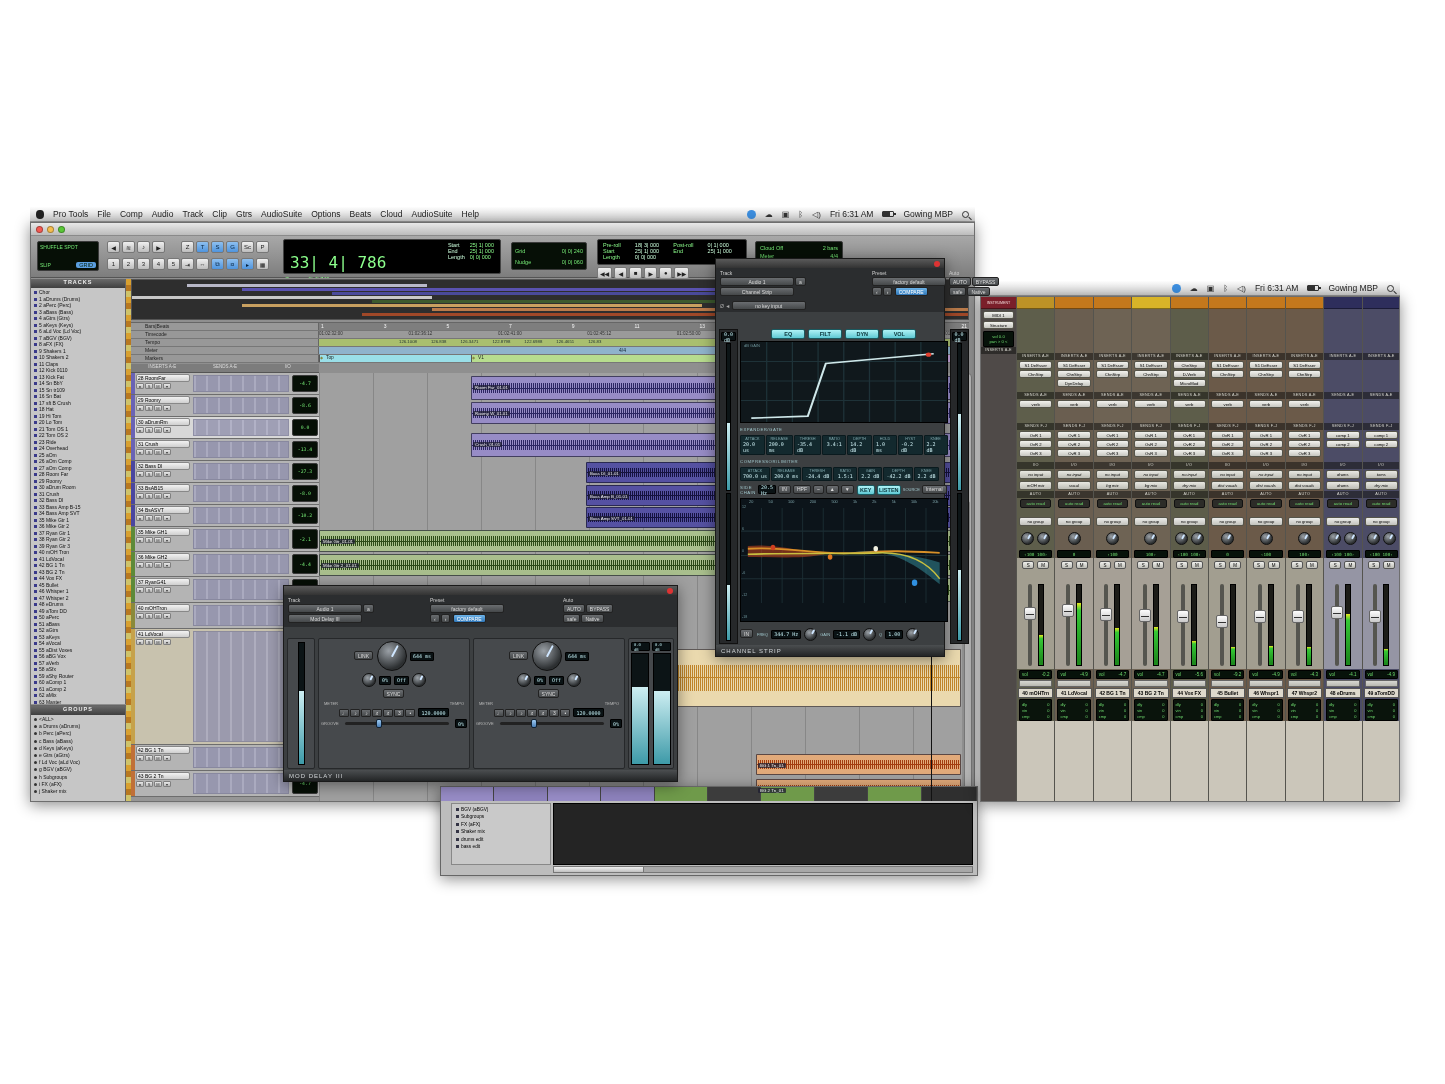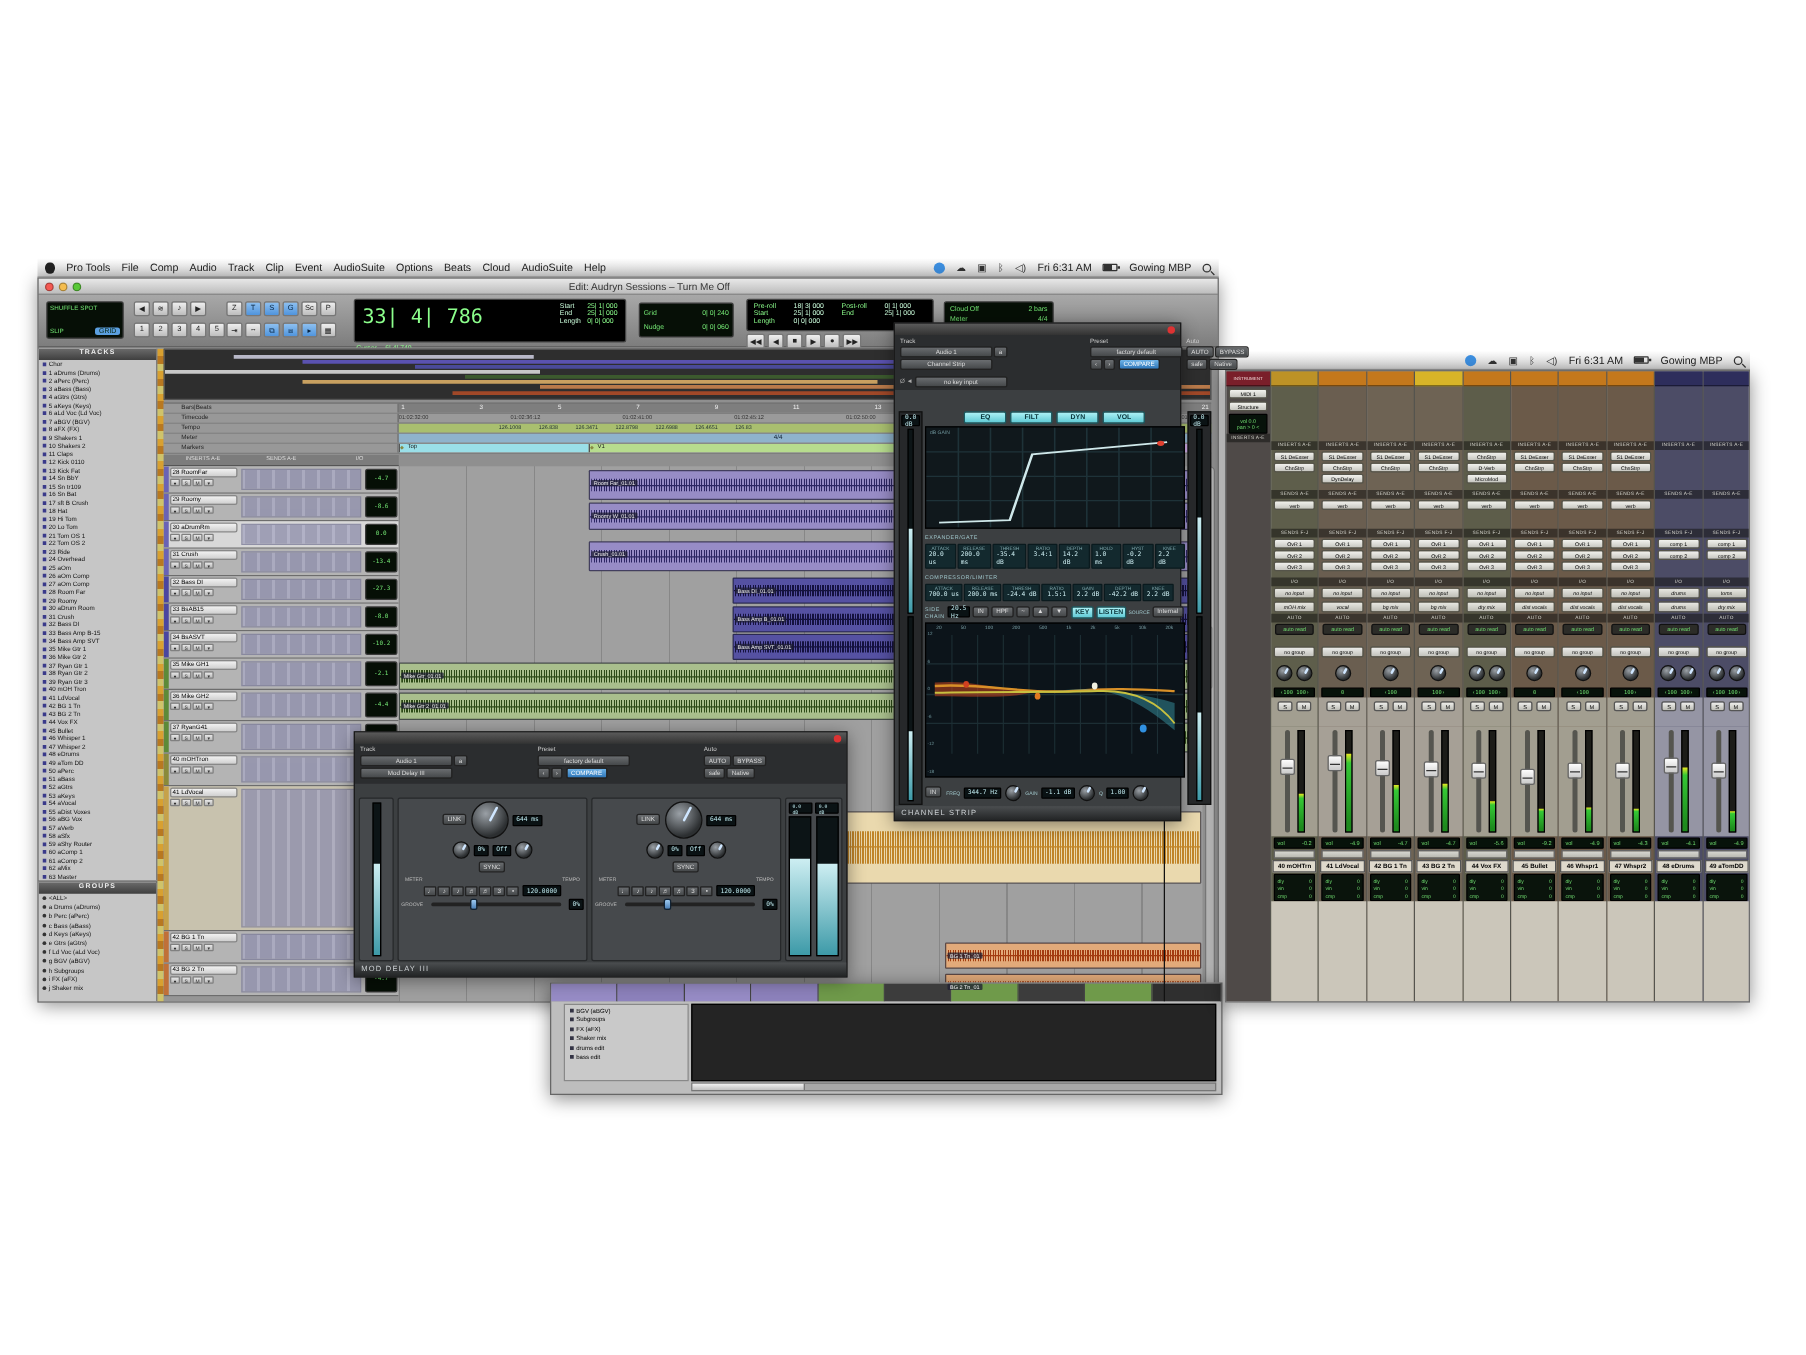--- a/index.html
+++ b/index.html
@@ -26,21 +26,21 @@
   
   .toolbar{position:absolute;left:0;right:0;top:13px;height:42px;background:linear-gradient(#a8a8a8,#7d7d7d);border-bottom:1px solid #555;}
   .lcd{background:#060f06;color:#74e874;font-family:"DejaVu Sans Mono",monospace;border:1px solid #3a3a3a;border-radius:2px;}
   .modebox{position:absolute;left:6px;top:5px;width:62px;height:30px;padding:2px;font-size:5px;display:flex;flex-direction:column;justify-content:space-between;}
   .modebox .gridchip{background:#5b9fe0;color:#06230b;border-radius:2px;padding:0 3px;align-self:flex-end;font-size:5.5px;}
   .clus{position:absolute;display:flex;gap:2px;}
   .tb{height:12px;min-width:13px;padding:0 2px;border-radius:2px;background:linear-gradient(#efefef,#bdbdbd);border:1px solid #777;
      font-size:6px;display:flex;align-items:center;justify-content:center;color:#222;}
   .tb[data-on="true"]{background:linear-gradient(#8ec0f0,#4f94dd);color:#06233f;}
   .counterbox{position:absolute;left:252px;top:3px;width:218px;height:35px;background:#000;border:1px solid #444;border-radius:2px;display:flex;}
-  .bigcount{font-size:16px;color:#8cff8c;font-family:"DejaVu Sans Mono",monospace;padding:3px 4px 0 6px;}
+  .bigcount{font-size:16px;color:#8cff8c;font-family:"DejaVu Sans Mono",monospace;padding:13px 4px 0 6px;}
   .selcols{margin-left:auto;display:grid;grid-template-columns:auto auto;gap:0 5px;padding:2px 6px 0 0;font-size:5.5px;color:#8cff8c;font-family:"DejaVu Sans Mono",monospace;align-content:start;}
   .selcols b{color:#cfd;font-weight:normal;}
   .cursorrow{position:absolute;left:254px;top:40px;font-size:5.5px;color:#8cff8c;font-family:"DejaVu Sans Mono",monospace;}
   .nudgebox{position:absolute;left:480px;top:6px;width:76px;height:28px;padding:2px 3px;font-size:5.5px;display:flex;flex-direction:column;justify-content:space-around;}
   .nrow{display:flex;justify-content:space-between;}
   .prepost{position:absolute;left:566px;top:3px;width:150px;height:26px;background:#000;border:1px solid #444;border-radius:2px;
     display:grid;grid-template-columns:auto auto auto auto;gap:0 5px;font-size:5.5px;color:#8cff8c;font-family:"DejaVu Sans Mono",monospace;padding:2px 5px;align-content:start;}
   .transrow{position:absolute;left:566px;top:31px;display:flex;gap:2px;}
   .sessbox{position:absolute;left:724px;top:5px;width:88px;height:30px;padding:2px 4px;font-size:5.5px;display:flex;flex-direction:column;justify-content:space-around;}
   .sessbox .r{display:flex;justify-content:space-between;}
@@ -168,21 +168,21 @@
 
   <div class="menubar" style="left:30px;top:207px;width:945px;">
     <span class="apple"></span>
     <span style="display:flex;gap:9px;">
         <span>Pro Tools</span>
         <span>File</span>
         <span>Comp</span>
         <span>Audio</span>
         <span>Track</span>
         <span>Clip</span>
-        <span>Event</span>
+        <span>Gtrs</span>
         <span>AudioSuite</span>
         <span>Options</span>
         <span>Beats</span>
         <span>Cloud</span>
         <span>AudioSuite</span>
         <span>Help</span>
       </span>
     <span class="spacer"></span>
     <span class="spotdot"></span>
     <span class="sicon">☁</span>
@@ -195,21 +195,20 @@
     <span class="mag"></span>
   </div>
 
   <div class="win" style="left:30px;top:222px;width:945px;height:580px;background:#8f8f8f;">
     <div class="titlebar">
       <span class="lights">
           <i class="lr"></i>
           <i class="ly"></i>
           <i class="lg"></i>
         </span>
-      <span class="wtitle">Edit: Audryn Sessions – Turn Me Off</span>
     </div>
 
     <div class="toolbar">
       <div class="lcd modebox">
         <span>SHUFFLE SPOT</span>
         <span style="display:flex;justify-content:space-between;">
             <span>SLIP</span>
         <span class="gridchip">GRID</span>
           </span>
       </div>

